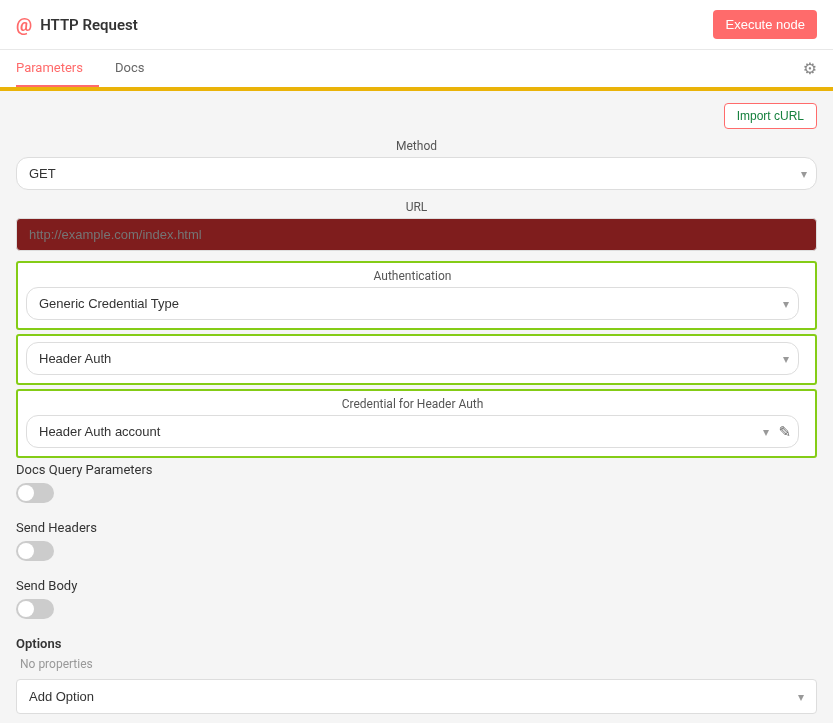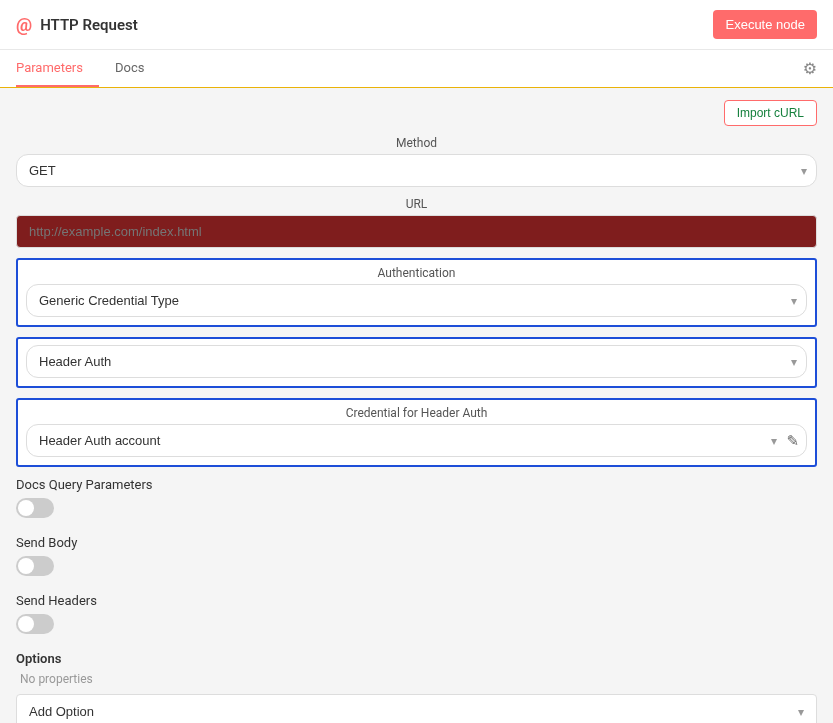--- a/index.html
+++ b/index.html
@@ -48,21 +48,21 @@
       font-size: 13px;
       cursor: pointer;
       font-weight: 500;
     }
     .tabs-bar {
       display: flex;
       align-items: center;
       justify-content: space-between;
       padding: 0 16px;
       background: #fff;
-      border-bottom: 1px solid #eab308;
+      border-bottom: 4px solid #eab308;
     }
     .tabs-left {
       display: flex;
       align-items: center;
     }
     .tab {
       padding: 10px 16px 10px 0;
       margin-right: 16px;
       font-size: 13px;
       cursor: pointer;
@@ -137,24 +137,24 @@
       width: 100%;
       border: 1px solid #ddd;
       border-radius: 4px;
       padding: 8px 12px;
       font-size: 13px;
       background: #7f1d1d;
       color: #aaa;
       outline: none;
     }
     .highlighted-group {
-      border: 2px solid #1d4ed8;
+      border: 2px solid #84cc16;
       border-radius: 3px;
-      margin-bottom: 10px;
-      padding: 6px 8px 8px 8px;
+      margin-bottom: 4px;
+      padding: 6px 16px 8px 8px;
       background: #fff;
     }
     .highlighted-group .form-label {
       color: #555;
       margin-bottom: 4px;
     }
     .highlighted-group .select-wrapper select {
       border: 1px solid #ddd;
     }
     .credential-row {
@@ -327,29 +327,29 @@
 
     <div class="toggle-group">
       <span class="toggle-label">Docs Query Parameters</span>
       <label class="toggle">
         
         <span class="toggle-slider"></span>
       </label>
     </div>
 
     <div class="toggle-group">
-      <span class="toggle-label">Send Body</span>
+      <span class="toggle-label">Send Headers</span>
       <label class="toggle">
         
         <span class="toggle-slider"></span>
       </label>
     </div>
 
     <div class="toggle-group">
-      <span class="toggle-label">Send Headers</span>
+      <span class="toggle-label">Send Body</span>
       <label class="toggle">
         
         <span class="toggle-slider"></span>
       </label>
     </div>
 
     <div class="options-section">
       <div class="options-label">Options</div>
       <div class="no-properties">No properties</div>
       <button class="add-option-btn">

